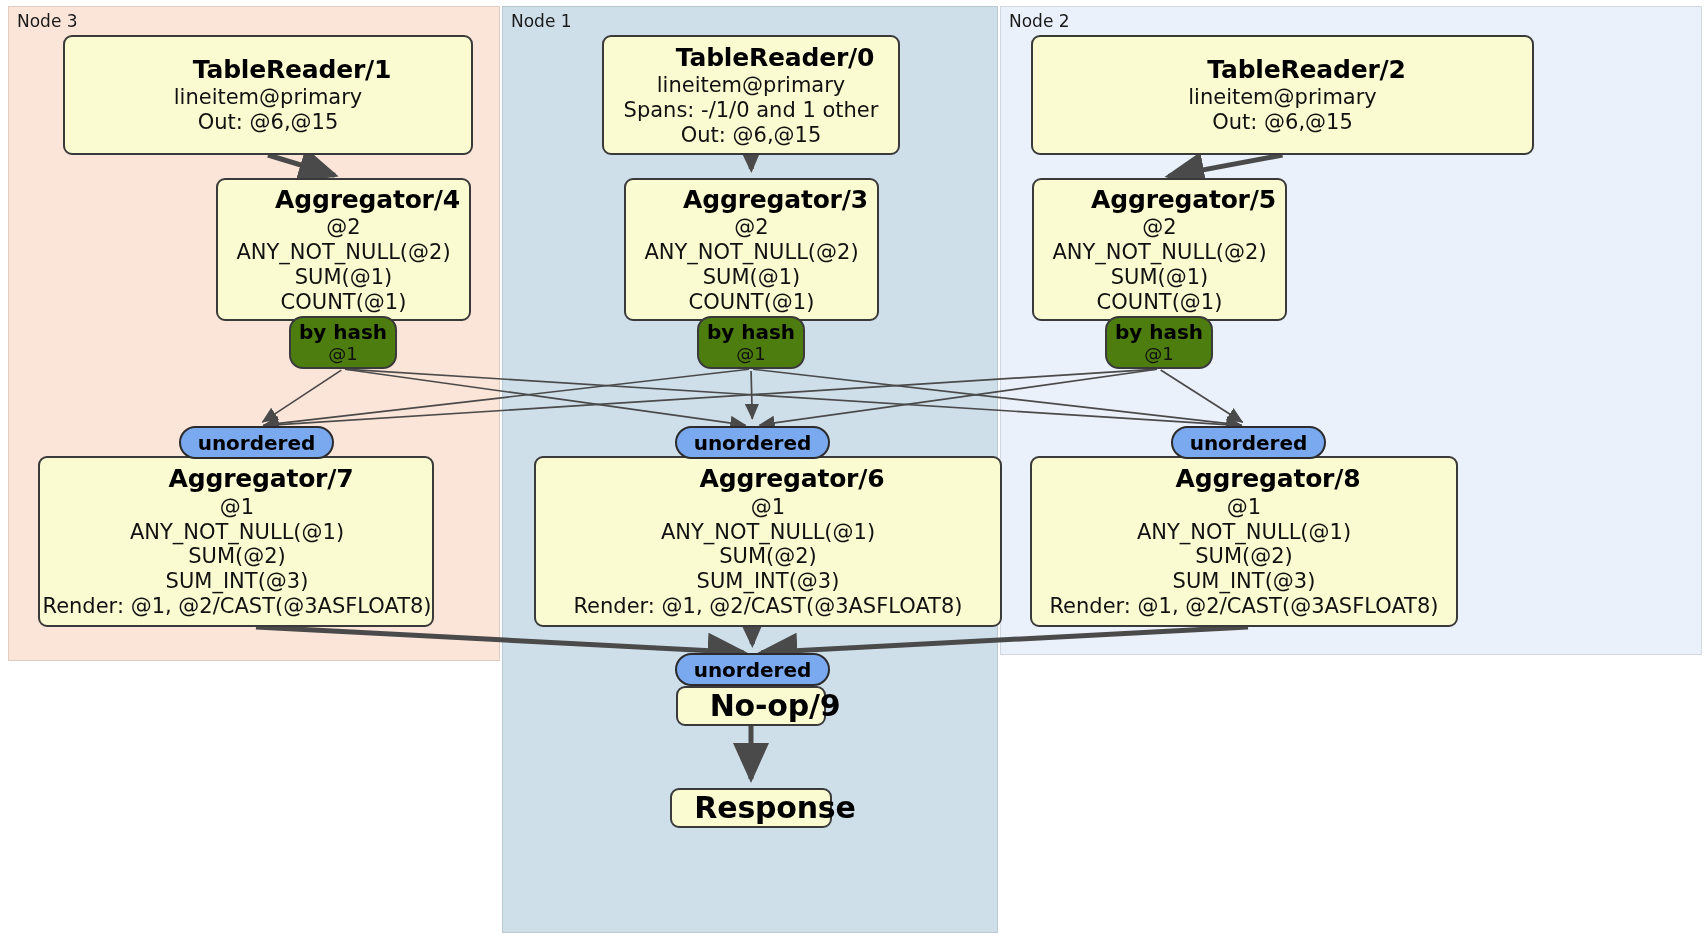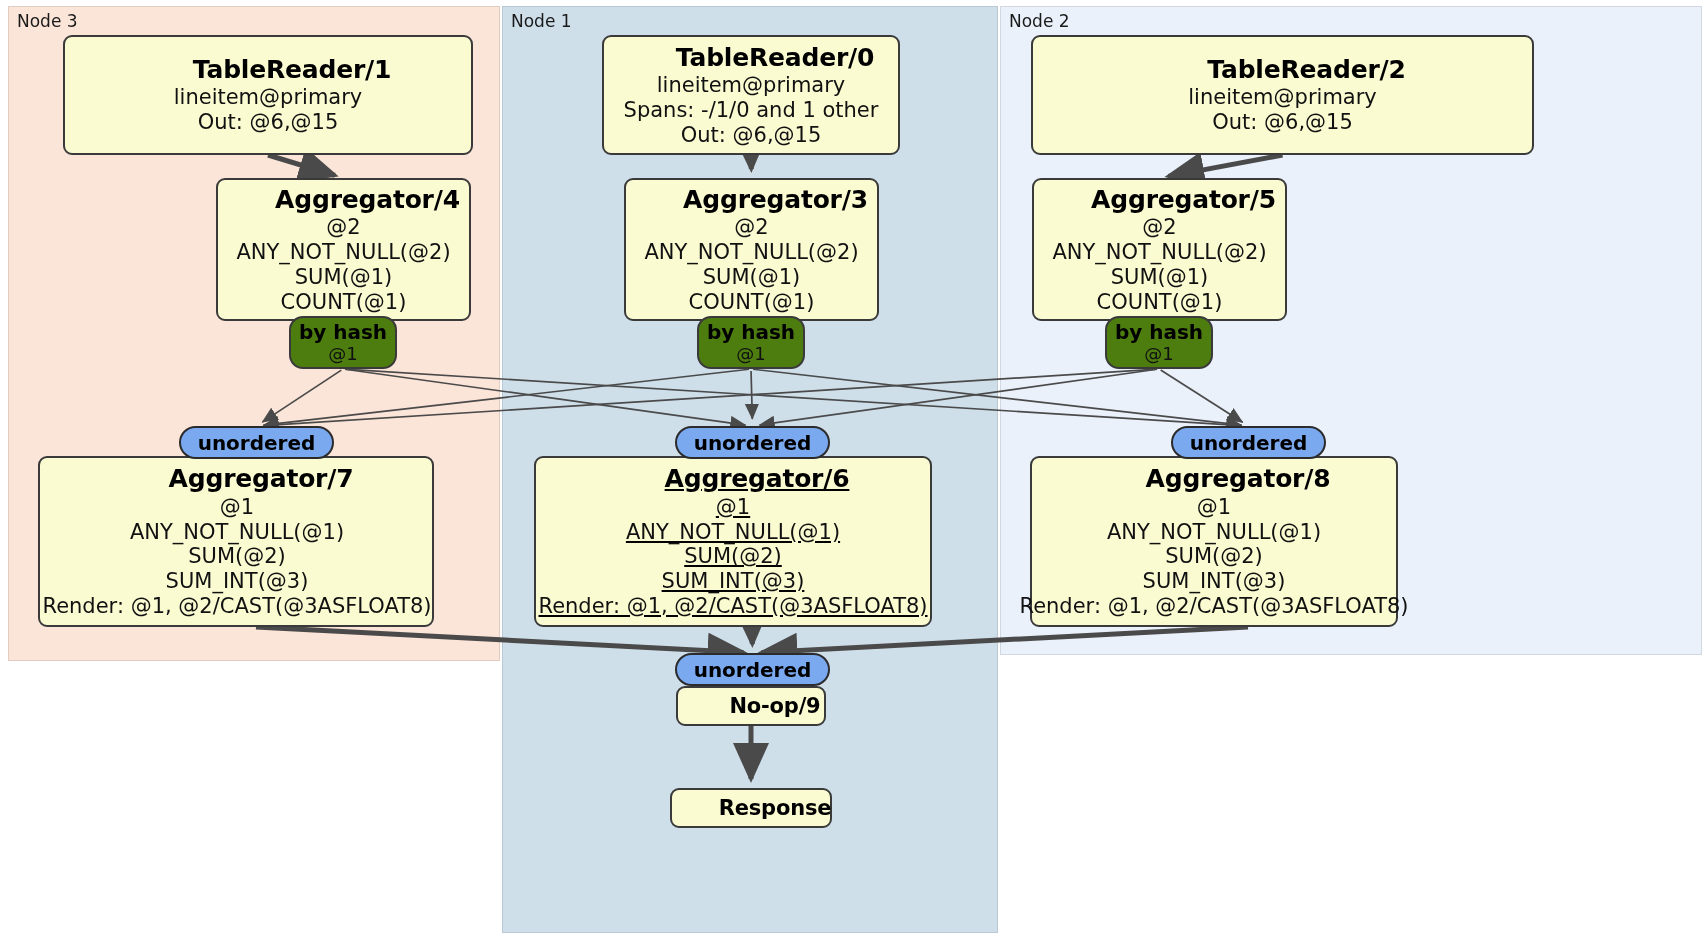--- a/index.html
+++ b/index.html
@@ -63,21 +63,21 @@
   }
   .proc .ln {
     font-size: 21px;
     color: #111;
     white-space: nowrap;
   }
   .proc.compact {
     padding: 2px 16px;
   }
   .proc.compact .ttl {
-    font-size: 21px;
+    font-size: 30px;
     margin-bottom: 0;
     text-align: center;
   }
 
   
   .router {
     position: absolute;
     background: #4d7c0f;
     border: 2px solid #3a3a3a;
     border-radius: 14px;
@@ -194,29 +194,29 @@
         <div class="ln">COUNT(@1)</div>
       </div>
       <div class="proc" style="left: 38px; top: 456px; width: 396px; height: 171px; padding-left: 12px;">
         <div class="ttl">Aggregator/7</div>
         <div class="ln">@1</div>
         <div class="ln">ANY_NOT_NULL(@1)</div>
         <div class="ln">SUM(@2)</div>
         <div class="ln">SUM_INT(@3)</div>
         <div class="ln">Render: @1, @2/CAST(@3ASFLOAT8)</div>
       </div>
-      <div class="proc" style="left: 534px; top: 456px; width: 398px; height: 171px; text-decoration: underline;">
+      <div class="proc" style="left: 534px; top: 456px; width: 468px; height: 171px;">
         <div class="ttl">Aggregator/6</div>
         <div class="ln">@1</div>
         <div class="ln">ANY_NOT_NULL(@1)</div>
         <div class="ln">SUM(@2)</div>
         <div class="ln">SUM_INT(@3)</div>
         <div class="ln">Render: @1, @2/CAST(@3ASFLOAT8)</div>
       </div>
-      <div class="proc" style="left: 1030px; top: 456px; width: 368px; height: 171px;">
+      <div class="proc" style="left: 1030px; top: 456px; width: 428px; height: 171px;">
         <div class="ttl">Aggregator/8</div>
         <div class="ln">@1</div>
         <div class="ln">ANY_NOT_NULL(@1)</div>
         <div class="ln">SUM(@2)</div>
         <div class="ln">SUM_INT(@3)</div>
         <div class="ln">Render: @1, @2/CAST(@3ASFLOAT8)</div>
       </div>
       <div class="proc compact" style="left: 676px; top: 686px; width: 150px; height: 40px;">
         <div class="ttl">No-op/9</div>
       </div>

